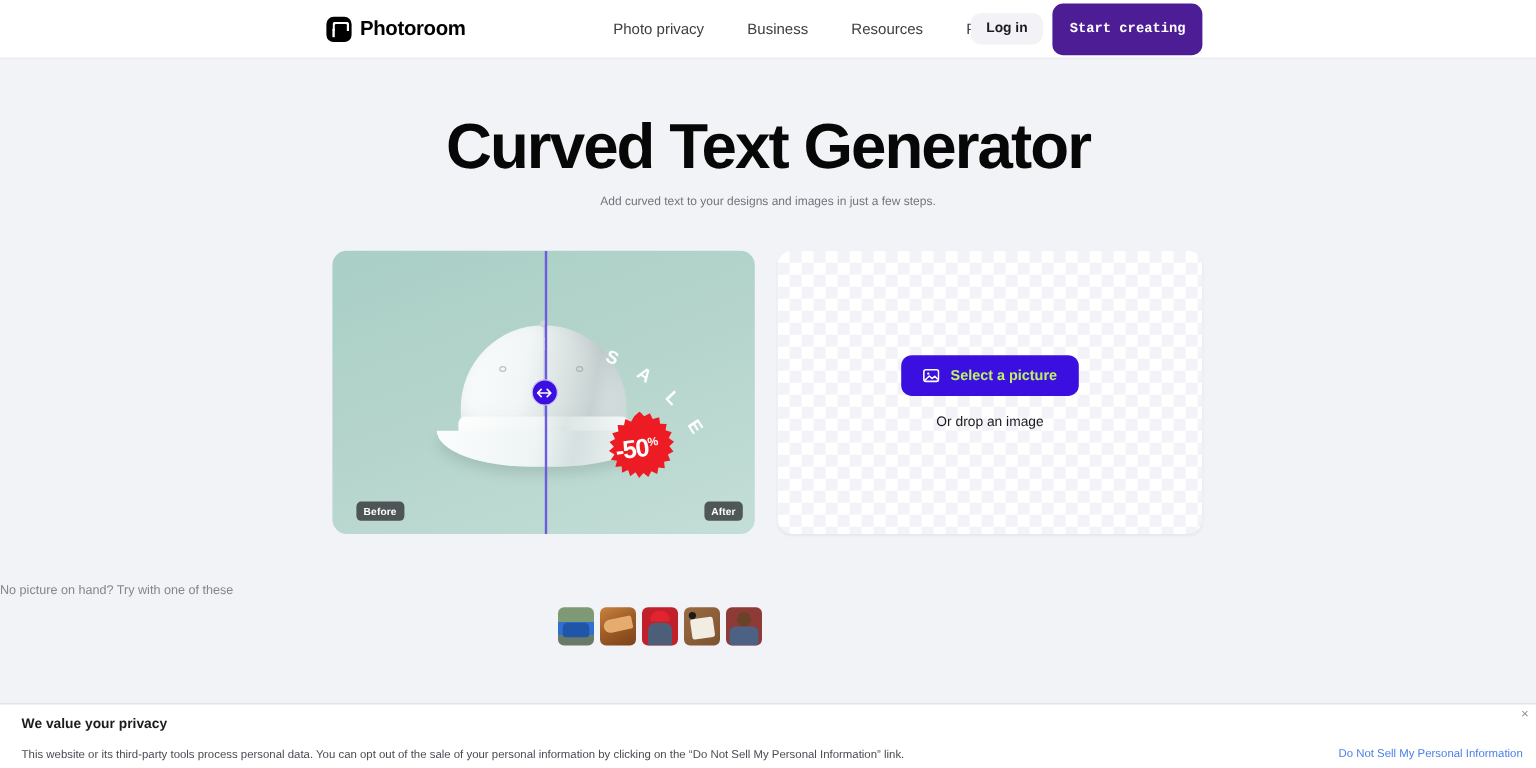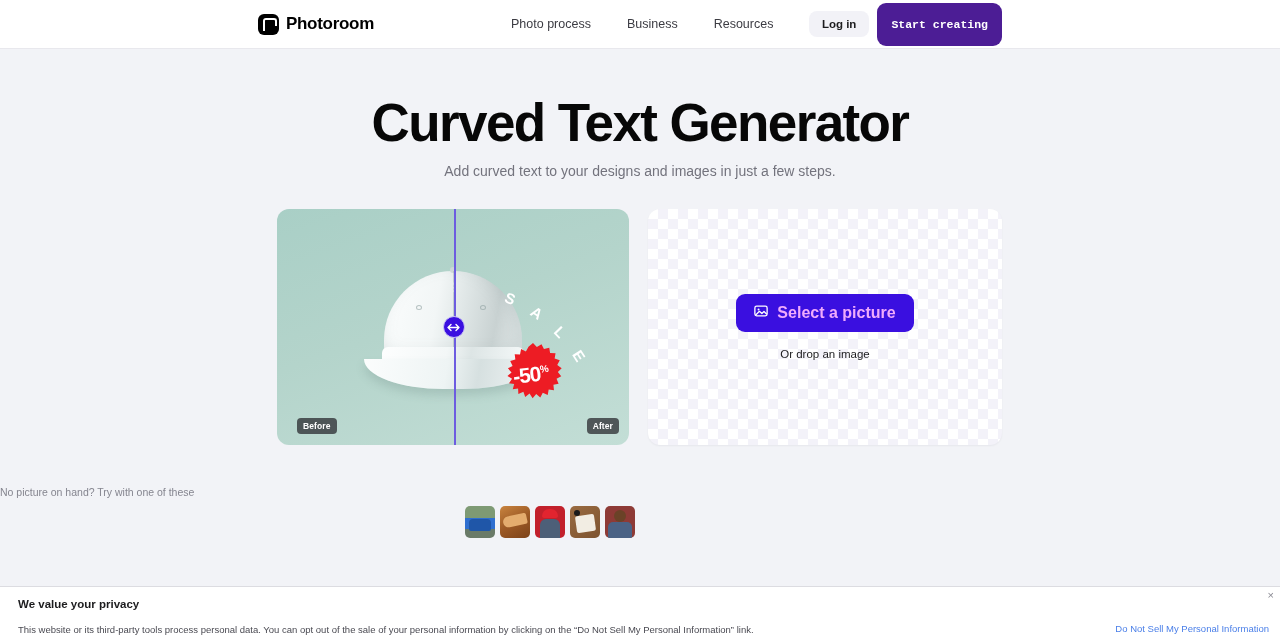--- a/index.html
+++ b/index.html
@@ -17,21 +17,21 @@
     top: 0; left: 0;
     width: 1280px;
     height: 49px;
     background: #ffffff;
     border-bottom: 1px solid #e8e8ed;
     display: flex;
     align-items: center;
   }
   .brand {
     position: absolute;
-    left: 258px;
+    left: 272px;
     display: flex;
     align-items: center;
     gap: 7px;
   }
   .brand-mark {
     width: 21px; height: 21px;
     background: #000;
     border-radius: 6px;
     position: relative;
     flex: none;
@@ -113,21 +113,21 @@
   .hero-title {
     margin-top: 45px;
     font-size: 53px;
     font-weight: bold;
     letter-spacing: -1.6px;
     color: #070707;
     line-height: 1.1;
   }
   .hero-sub {
     margin-top: 11px;
-    font-size: 14px;
+    font-size: 10px;
     color: #73737d;
   }
 
   
   .panels {
     position: absolute;
     top: 209px;
     left: 277px;
     width: 725px;
     height: 236px;
@@ -307,25 +307,25 @@
     display: flex;
     flex-direction: column;
     align-items: center;
     justify-content: center;
     box-shadow: 0 1px 2px rgba(16,24,40,0.05);
   }
   .btn-select {
     display: inline-flex;
     gap: 9px;
     background: #3a0fe0;
-    color: #f0abfc;
+    color: #bef264;
     border: none;
     border-radius: 9px;
     padding: 10px 18px;
-    font-size: 16px;
+    font-size: 12px;
     font-weight: bold;
     font-family: inherit;
     cursor: pointer;
   }
   .drop-hint {
     margin-top: 16px;
     font-size: 11.5px;
     color: #1c1c1e;
     text-align: center;
   }
@@ -414,21 +414,21 @@
 <body>
 
 <div class="header">
 
   <div class="brand">
     <div class="brand-mark"></div>
     <span class="brand-name">Photoroom</span>
   </div>
 
   <nav class="nav-links">
-    <span class="nav-link">Photo process</span>
+    <span class="nav-link">Photo privacy</span>
     <span class="nav-link">Business</span>
     <span class="nav-link">Resources</span>
     <span class="nav-link">Pricing</span>
   </nav>
 
   <div class="nav-actions">
     <button class="btn-login">Log in</button>
     <button class="btn-start">Start creating</button>
   </div>
 </div>

